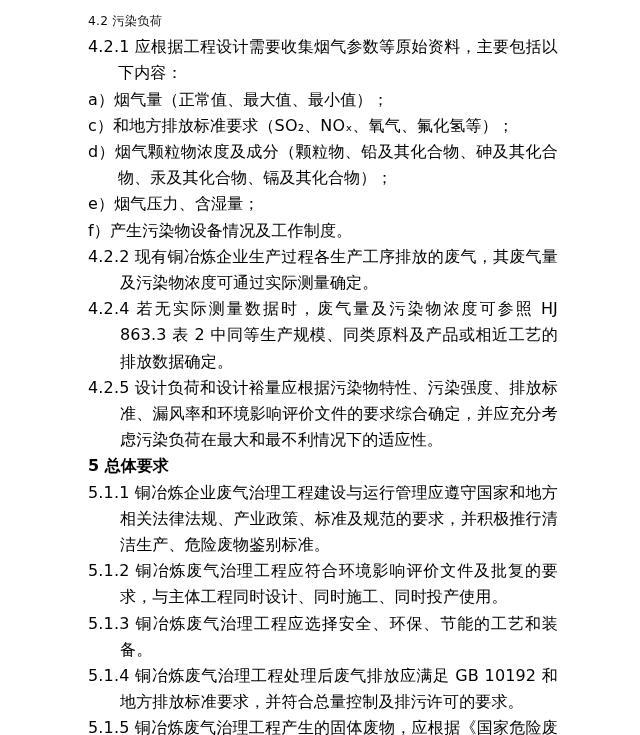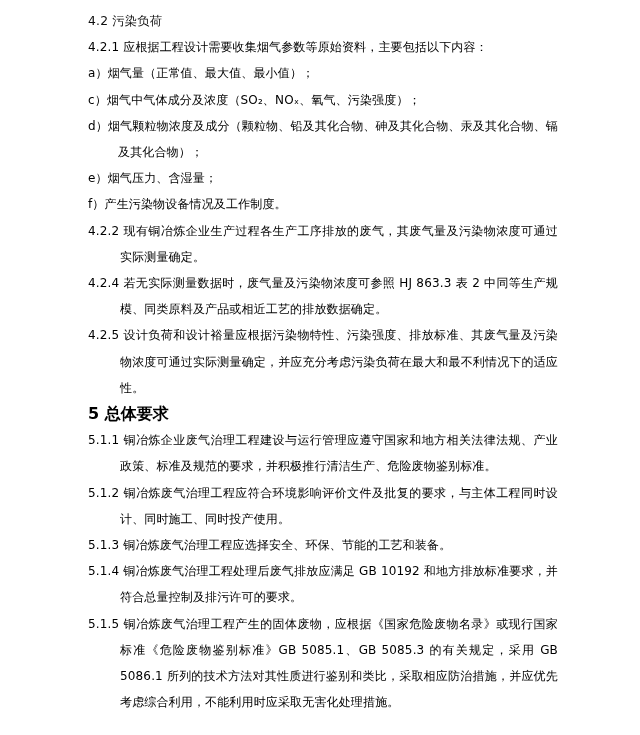--- a/index.html
+++ b/index.html
@@ -34,21 +34,21 @@
     white-space: nowrap;
     color: #0d0d0d;
   }
   .sec-head {
     font-size: 16px;
     line-height: 26.2px;
     font-weight: bold;
     white-space: nowrap;
   }
   .para {
-    font-size: 12px;
+    font-size: 16px;
     line-height: 26.2px;
     letter-spacing: 0.15px;
     text-align: justify;
     text-justify: inter-ideograph;
   }
   .indent-a { padding-left: 26px; }
   .hang {
     padding-left: 30px;
     text-indent: -30px;
   }
@@ -61,28 +61,28 @@
 <body>
 
 <div class="page">
   <div class="content">
 
     <div class="line">4.2  污染负荷</div>
 
     <div class="para hang">4.2.1  应根据工程设计需要收集烟气参数等原始资料，主要包括以下内容：</div>
 
     <div class="para indent-a hang">a）烟气量（正常值、最大值、最小值）；</div>
-    <div class="para indent-a hang">c）烟气中气体成分及浓度（SO₂、NOₓ、氧气、污染强度）；</div>
+    <div class="para indent-a hang">c）和地方排放标准要求（SO₂、NOₓ、氧气、氟化氢等）；</div>
     <div class="para indent-a hang">d）烟气颗粒物浓度及成分（颗粒物、铅及其化合物、砷及其化合物、汞及其化合物、镉及其化合物）；</div>
     <div class="para indent-a hang">e）烟气压力、含湿量；</div>
     <div class="para indent-a hang">f）产生污染物设备情况及工作制度。</div>
 
     <div class="para hang-wide">4.2.2  现有铜冶炼企业生产过程各生产工序排放的废气，其废气量及污染物浓度可通过实际测量确定。</div>
     <div class="para hang-wide">4.2.4  若无实际测量数据时，废气量及污染物浓度可参照 HJ 863.3 表 2 中同等生产规模、同类原料及产品或相近工艺的排放数据确定。</div>
-    <div class="para hang-wide">4.2.5  设计负荷和设计裕量应根据污染物特性、污染强度、排放标准、其废气量及污染物浓度可通过实际测量确定，并应充分考虑污染负荷在最大和最不利情况下的适应性。</div>
+    <div class="para hang-wide">4.2.5  设计负荷和设计裕量应根据污染物特性、污染强度、排放标准、漏风率和环境影响评价文件的要求综合确定，并应充分考虑污染负荷在最大和最不利情况下的适应性。</div>
 
     <div class="sec-head">5  总体要求</div>
 
     <div class="para hang-wide">5.1.1  铜冶炼企业废气治理工程建设与运行管理应遵守国家和地方相关法律法规、产业政策、标准及规范的要求，并积极推行清洁生产、危险废物鉴别标准。</div>
     <div class="para hang-wide">5.1.2  铜冶炼废气治理工程应符合环境影响评价文件及批复的要求，与主体工程同时设计、同时施工、同时投产使用。</div>
     <div class="para hang-wide">5.1.3  铜冶炼废气治理工程应选择安全、环保、节能的工艺和装备。</div>
     <div class="para hang-wide">5.1.4  铜冶炼废气治理工程处理后废气排放应满足 GB 10192 和地方排放标准要求，并符合总量控制及排污许可的要求。</div>
     <div class="para hang-wide">5.1.5  铜冶炼废气治理工程产生的固体废物，应根据《国家危险废物名录》或现行国家标准《危险废物鉴别标准》GB 5085.1、GB 5085.3 的有关规定，采用 GB 5086.1 所列的技术方法对其性质进行鉴别和类比，采取相应防治措施，并应优先考虑综合利用，不能利用时应采取无害化处理措施。</div>
 
   </div>

